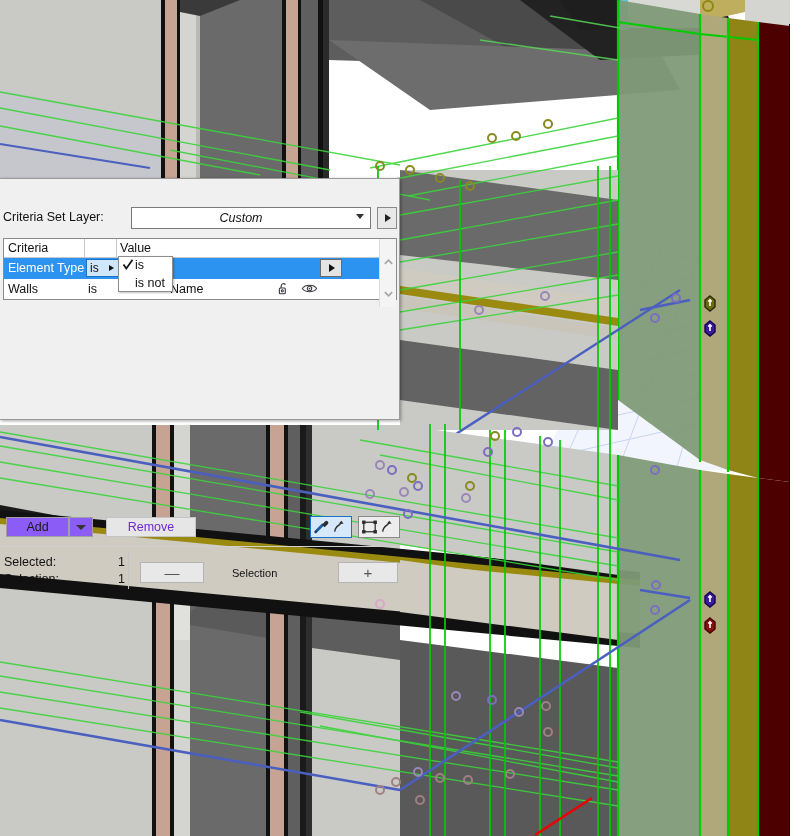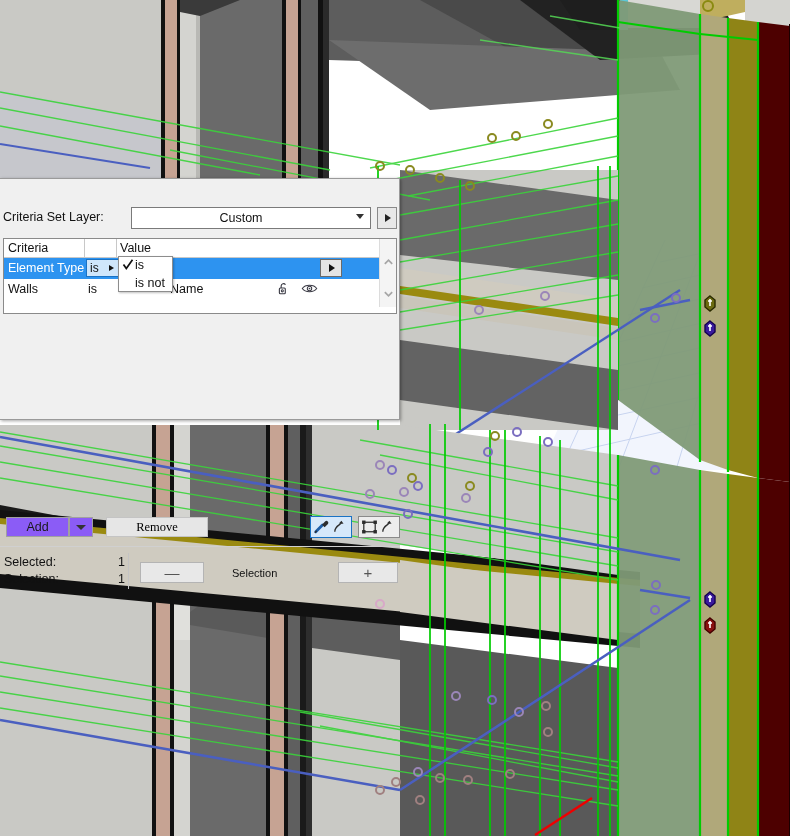--- a/index.html
+++ b/index.html
@@ -38,21 +38,21 @@
     border:none;
   }
 
   .crit-row{position:absolute;left:0;top:26px;width:400px;height:27px;}
   .crit-label{position:absolute;left:3px;top:5px;font-size:12.5px;color:#111;}
   .combo{
     position:absolute;left:131px;top:2px;width:240px;height:22px;
     background:#fff;border:1px solid #7a7a7a;box-sizing:border-box;
   }
   .combo-val{
-    position:absolute;left:0;right:20px;top:3px;text-align:center;font-size:12.5px;color:#111;
+    position:absolute;left:0;right:20px;top:3px;text-align:center;font-size:12.5px;color:#111;font-style:italic;
   }
   .combo-arrow{
     position:absolute;right:5px;top:6px;width:9px;height:9px;
   }
   .combo-arrow:after{
     content:"";position:absolute;left:0;top:0;
     border-left:4.5px solid transparent;border-right:4.5px solid transparent;
     border-top:5px solid #333;
   }
   .side-btn{
@@ -60,21 +60,21 @@
     background:#e8e8e8;border:1px solid #8a8a8a;box-sizing:border-box;cursor:pointer;
   }
   .side-btn .tri{
     position:absolute;left:7px;top:6px;
     border-top:4.5px solid transparent;border-bottom:4.5px solid transparent;
     border-left:6px solid #222;
   }
 
   
   .list-wrap{
-    position:absolute;left:3px;top:59px;width:394px;height:76px;
+    position:absolute;left:3px;top:59px;width:394px;height:62px;
     background:#fff;border:1px solid #8a8a8a;box-sizing:border-box;
   }
   .list-head{
     position:relative;height:18px;border-bottom:1px solid #c8c8c8;background:#fff;
   }
   .lh-crit{position:absolute;left:4px;top:2px;font-size:12.5px;color:#111;}
   .lh-val{position:absolute;left:116px;top:2px;font-size:12.5px;color:#111;}
   .hsep{position:absolute;left:80px;top:0;width:1px;height:18px;background:#c8c8c8;}
   .hsep2{position:absolute;left:112px;top:0;width:1px;height:18px;background:#c8c8c8;}
 
@@ -117,21 +117,21 @@
 
   
   .btn{
     position:absolute;background:#8b5cf6;border:1px solid #a0a0a0;
     box-sizing:border-box;font-size:12.5px;color:#1a1a1a;cursor:pointer;
     display:flex;align-items:center;justify-content:center;
   }
   #addBtn{left:6px;top:338px;width:63px;height:20px;}
   #addDrop{left:69px;top:338px;width:24px;height:20px;}
   #addDrop .tri{border-left:5px solid transparent;border-right:5px solid transparent;border-top:5px solid #333;}
-  #removeBtn{left:106px;top:338px;width:102px;height:20px;color:#000000;background:#e6e6e6;border-color:#c4c4c4;cursor:default;font-family:Liberation Serif, serif;}
+  #removeBtn{left:106px;top:338px;width:90px;height:20px;color:#6d28d9;background:#e6e6e6;border-color:#c4c4c4;cursor:default;}
   #pickBtn{left:310px;top:337px;width:42px;height:22px;background:#d6e8fa;border:1.6px solid #1a72c4;}
   #injBtn{left:358px;top:337px;width:42px;height:22px;background:#ededed;border:1px solid #8a8a8a;}
 
   .divline{position:absolute;left:0;top:367px;width:400px;height:1px;background:#d0d0d0;}
 
   .stats{position:absolute;left:4px;top:375px;font-size:12.5px;color:#111;line-height:17px;}
   .stats .lbl{position:absolute;left:0;}
   .stats .num{position:absolute;left:111px;text-align:right;width:10px;}
   .vsep{position:absolute;left:128px;top:374px;width:1px;height:36px;background:#c4c4c4;}
 

